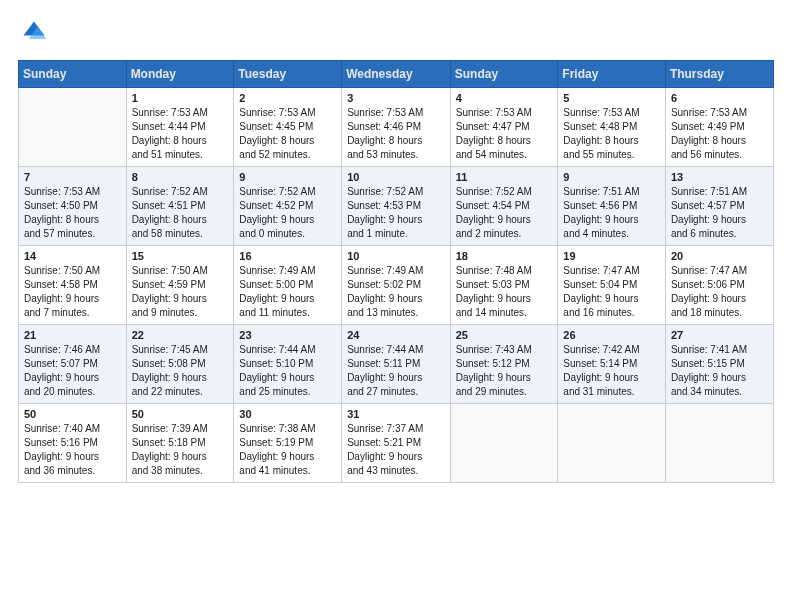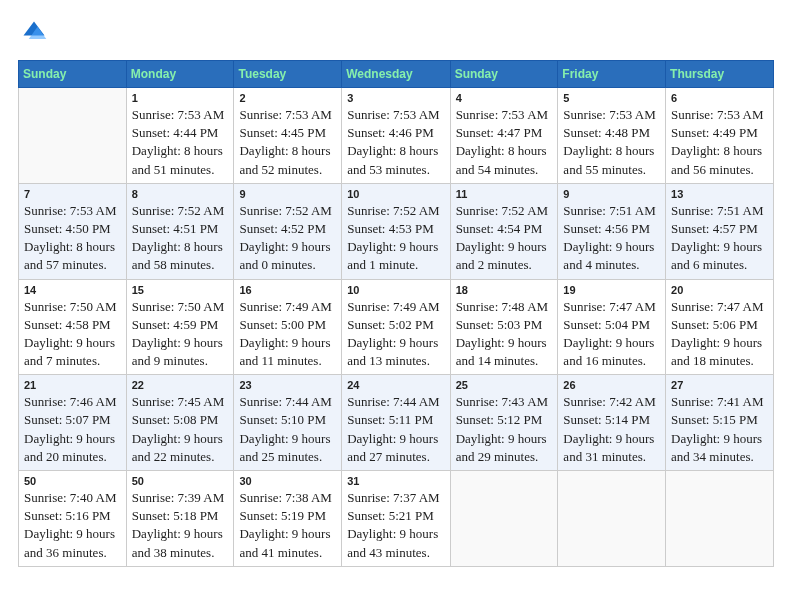--- a/index.html
+++ b/index.html
@@ -53,21 +53,21 @@
       font-size: 14px;
       color: #444;
     }
     .calendar {
       width: 100%;
       border-collapse: collapse;
       border: 1px solid #ccc;
     }
     .calendar th {
       background: #2a6ebb;
-      color: #86efac;
+      color: #e5e5e5;
       font-size: 12px;
       font-weight: bold;
       padding: 6px 4px;
       text-align: left;
       border: 1px solid #1a5aaa;
     }
     .calendar td {
       vertical-align: top;
       border: 1px solid #ccc;
       padding: 4px 5px;
@@ -82,24 +82,23 @@
     }
     .calendar tr.alt-row td {
       background: #eef3fb;
     }
     .day-num {
       font-size: 11px;
       font-weight: bold;
       margin-bottom: 2px;
     }
     .day-info {
-      font-size: 13px;
+      font-size: 10px;
       line-height: 1.4;
       color: #222;
-      font-family: Liberation Serif, serif;
     }
   </style>
 </head>
 <body>
 
 <div class="page">
   <div class="header">
     <div class="logo">
       <div>
         <svg class="logo-icon" viewBox="0 0 32 32">

